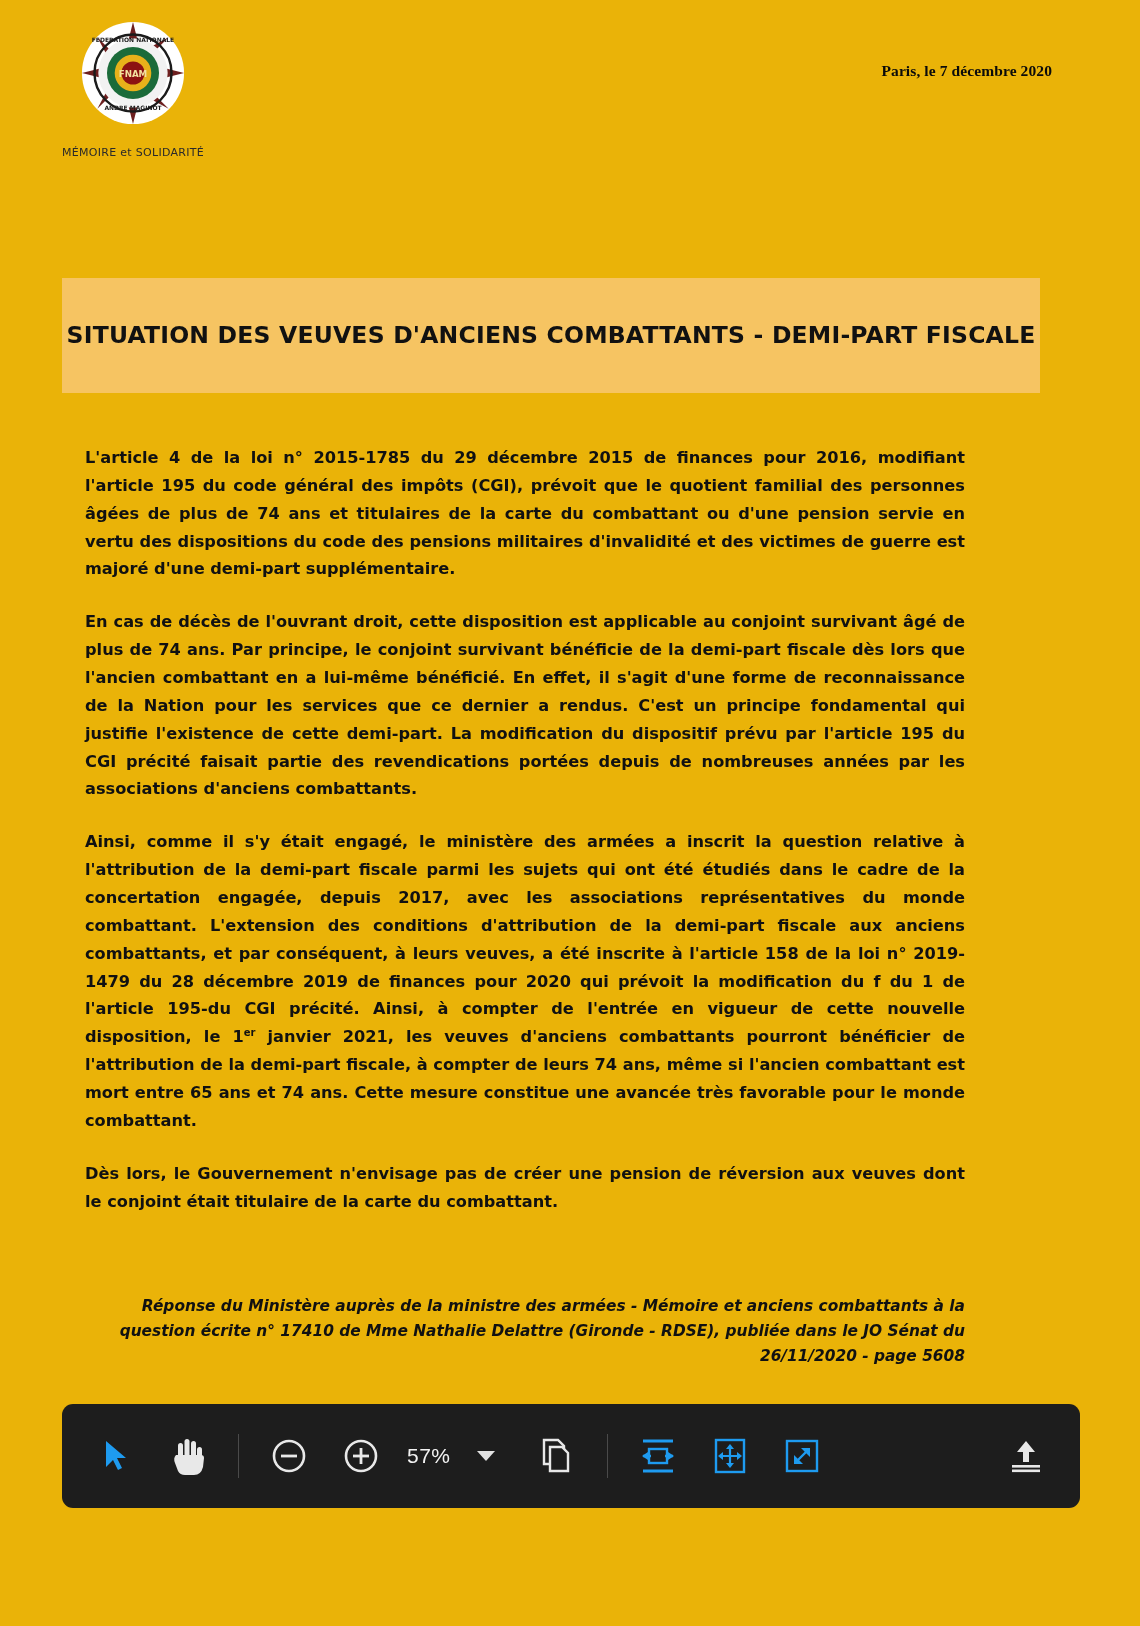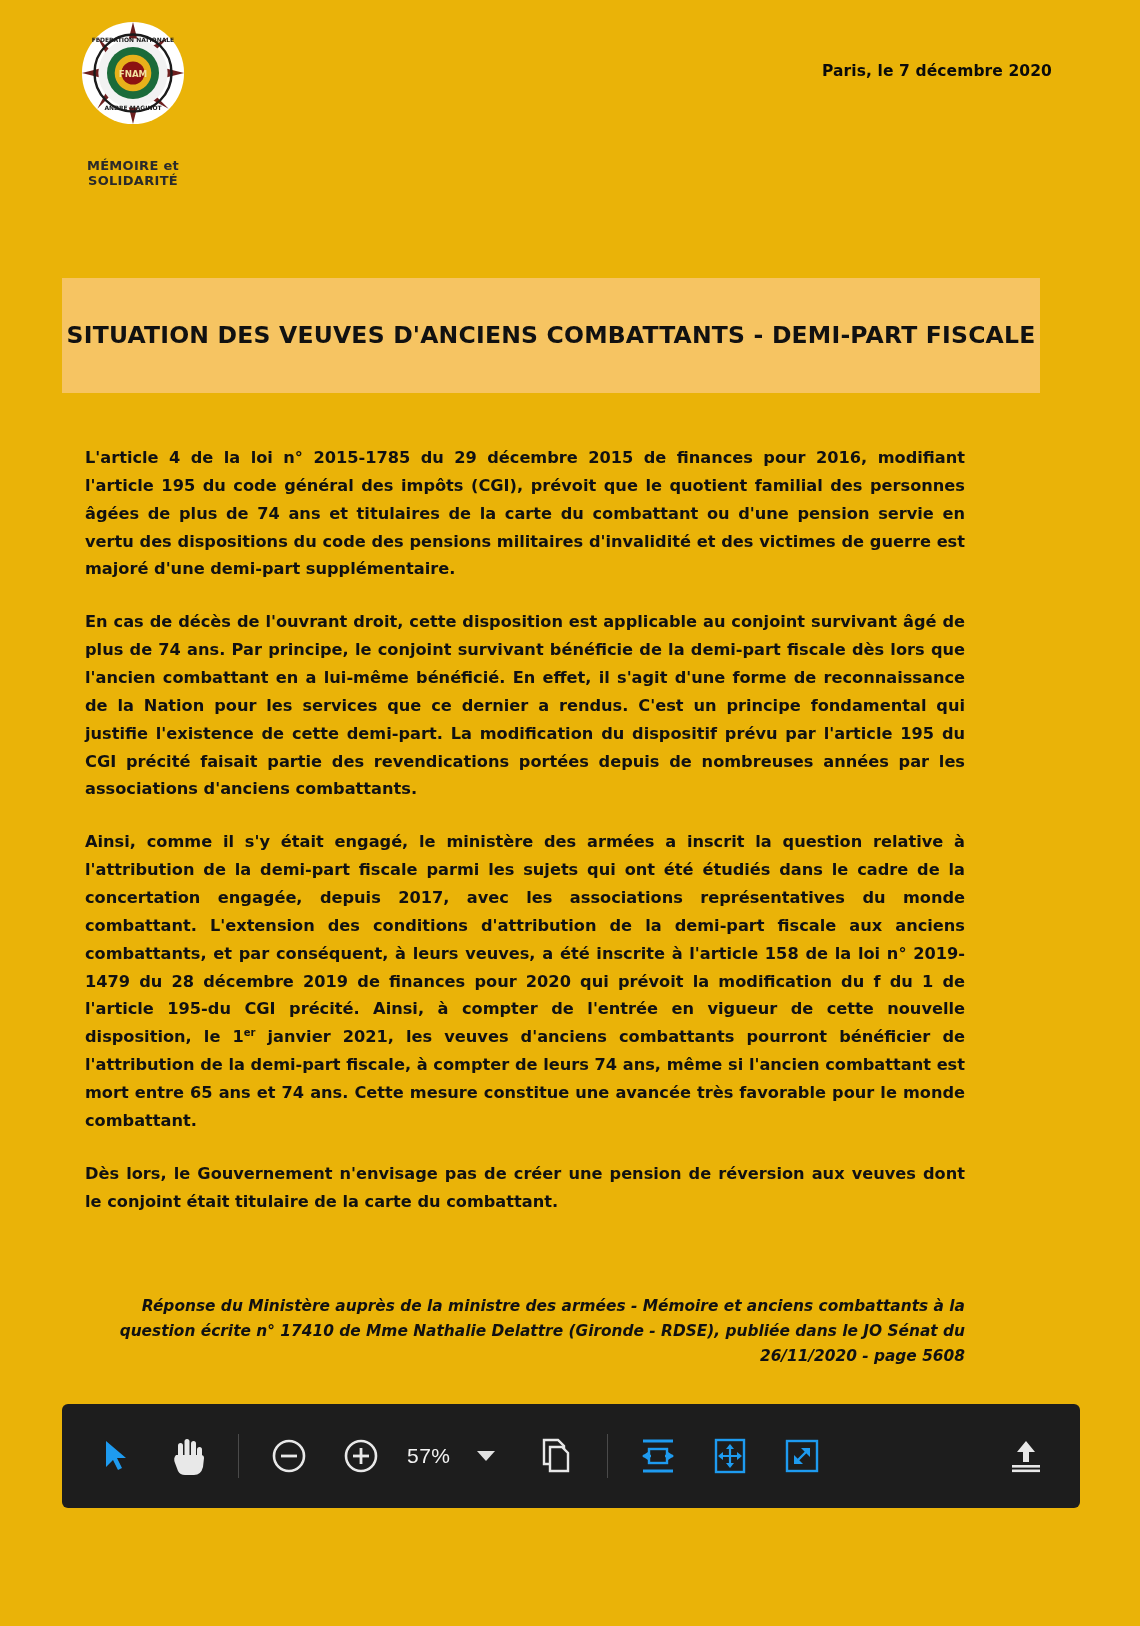--- a/index.html
+++ b/index.html
@@ -34,36 +34,37 @@
   .logo-star {
     position: absolute;
     left: 22px;
     top: 6px;
     width: 106px;
     height: 106px;
   }
   .logo-caption {
     position: absolute;
     left: 0;
-    top: 144px;
+    top: 132px;
     width: 150px;
     text-align: center;
-    font-size: 13px;
+    font-size: 11px;
     letter-spacing: .3px;
     color: #2a2a2a;
-    font-weight: bold;
+    font-weight: normal;
   }
   .date-line {
     position: absolute;
     right: 88px;
     top: 62px;
     font-size: 15.5px;
     font-weight: bold;
     color: #0b0b0b;
     letter-spacing: .1px;
+    font-family: Liberation Serif, serif;
   }
 
   .ref-block {
     position: absolute;
     left: 60px;
     top: 172px;
     font-size: 15.5px;
     line-height: 1.45;
     font-weight: bold;
     color: #0b0b0b;
@@ -143,21 +144,21 @@
   }
 
   
   .toolbar {
     position: absolute;
     left: 62px;
     top: 1404px;
     width: 1018px;
     height: 104px;
     background: #1d1d1d;
-    border-radius: 6px;
+    border-radius: 11px;
     display: flex;
     align-items: center;
     color: #e8e8e8;
   }
   .tb-btn {
     width: 72px;
     height: 104px;
     display: flex;
     align-items: center;
     justify-content: center;

